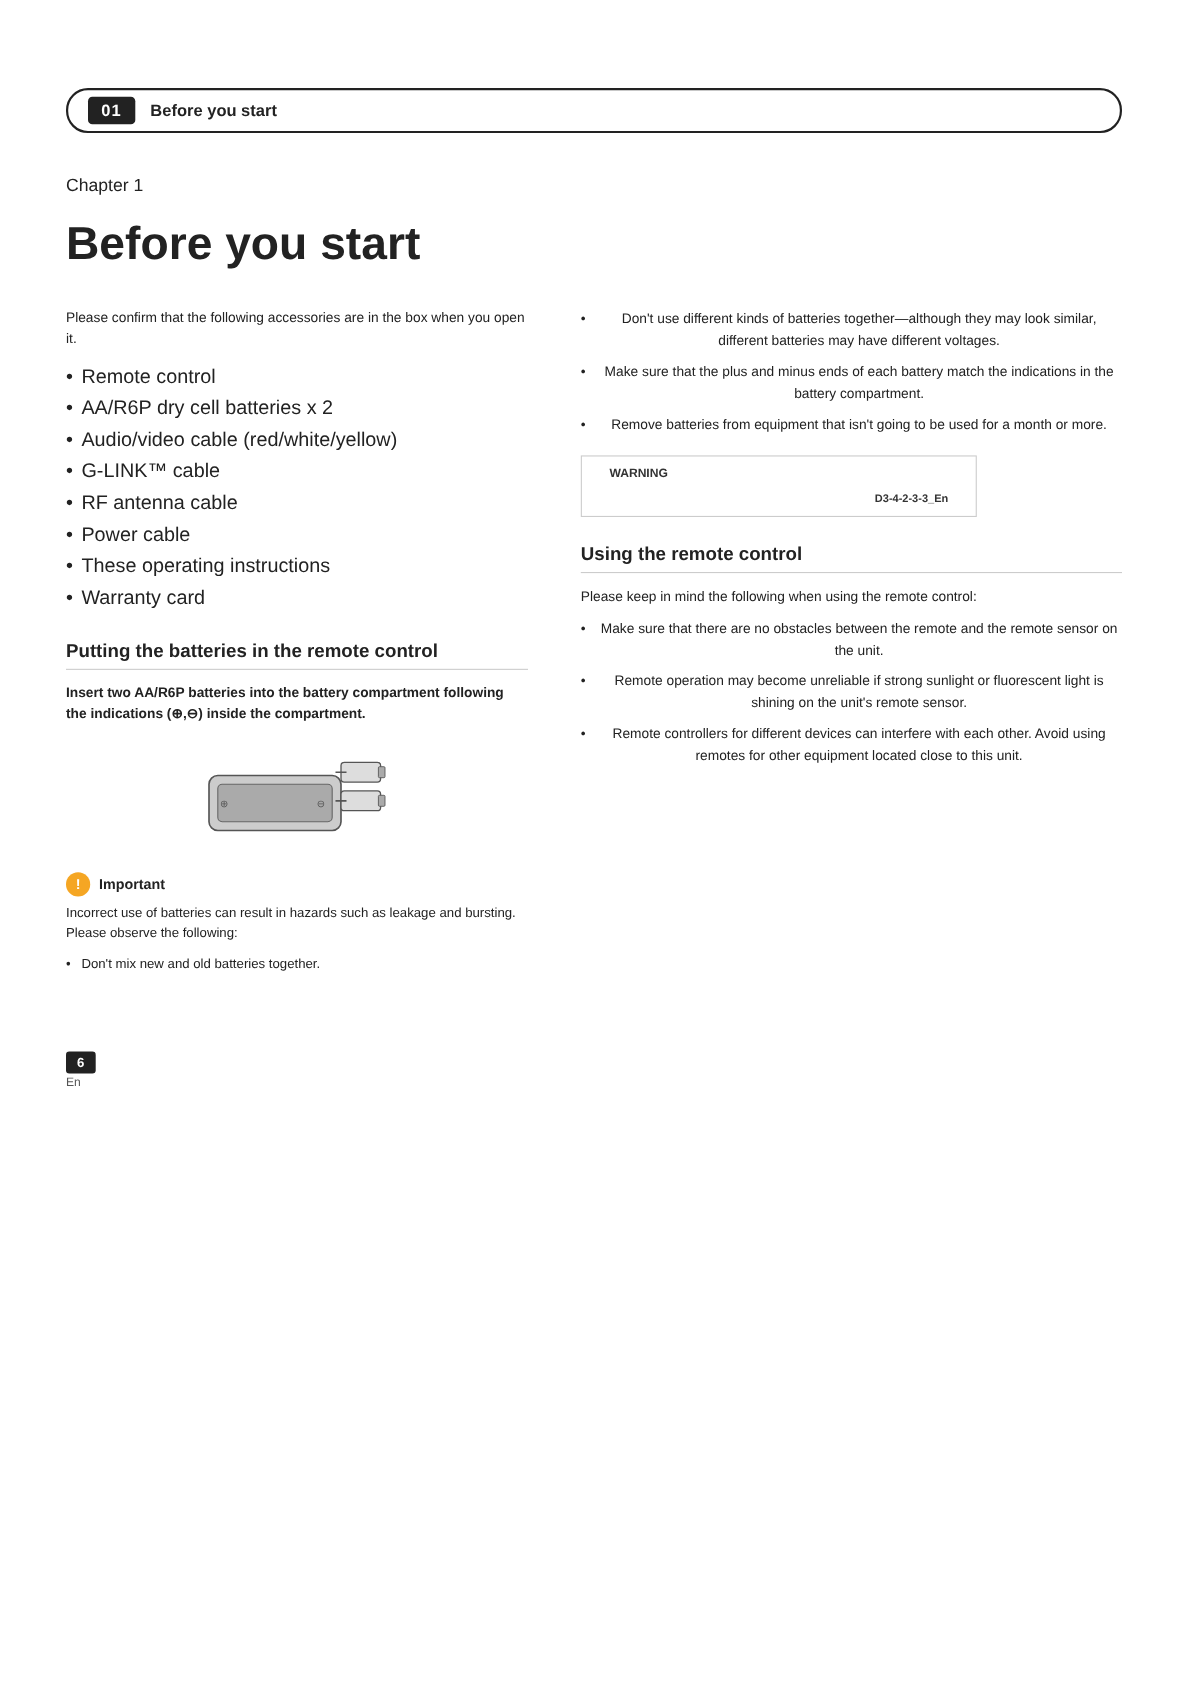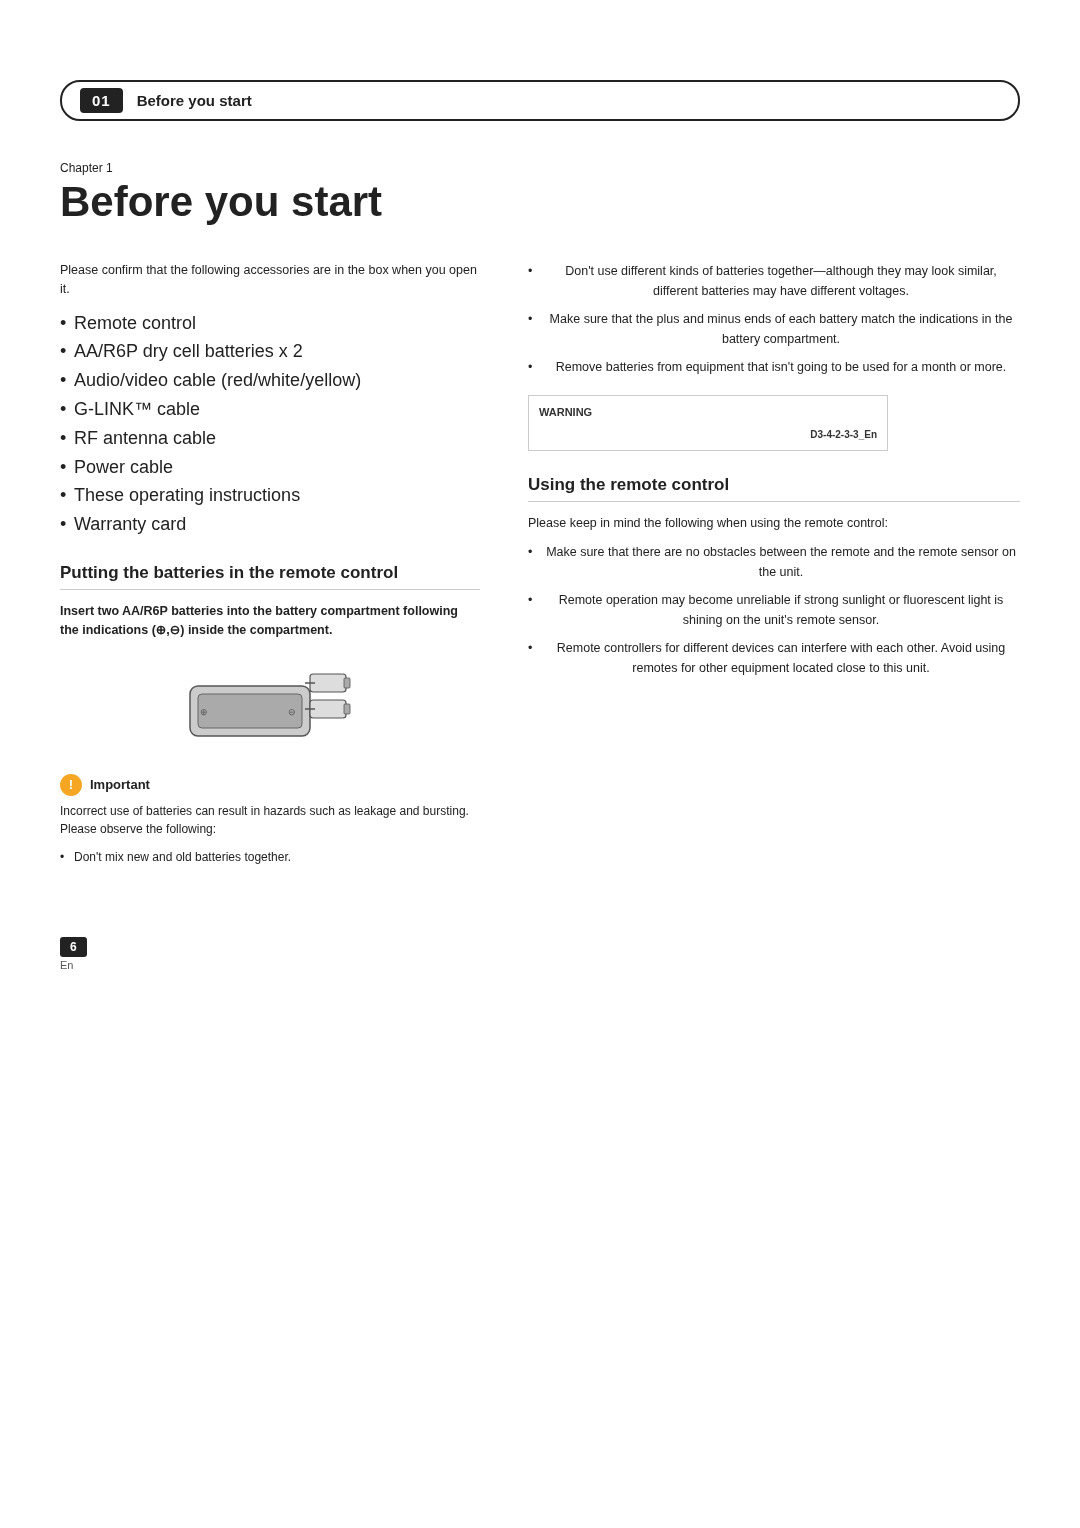--- a/index.html
+++ b/index.html
@@ -33,24 +33,24 @@
       margin-right: 14px;
       letter-spacing: 1px;
     }
     .nav-title {
       font-size: 15px;
       font-weight: bold;
     }
 
     
     .chapter-label {
-      font-size: 12px;
+      font-size: 16px;
       font-weight: normal;
       color: #222;
-      margin-bottom: 4px;
+      margin-bottom: 19px;
     }
     .chapter-title {
       font-size: 42px;
       font-weight: bold;
       color: #222;
       margin-bottom: 36px;
       line-height: 1.1;
     }
 
     
@@ -200,21 +200,21 @@
     }
     .right-bullet-list li::before {
       content: "•";
       position: absolute;
       left: 0;
     }
 
     
     .warning-box {
       border: 1px solid #ccc;
-      padding: 8px 10px;
+      padding: 8px 25px;
       margin-top: 8px;
       margin-bottom: 24px;
       font-size: 10.5px;
       line-height: 1.5;
       color: #333;
       max-width: 360px;
     }
     .warning-title {
       font-weight: bold;
       font-size: 11px;

